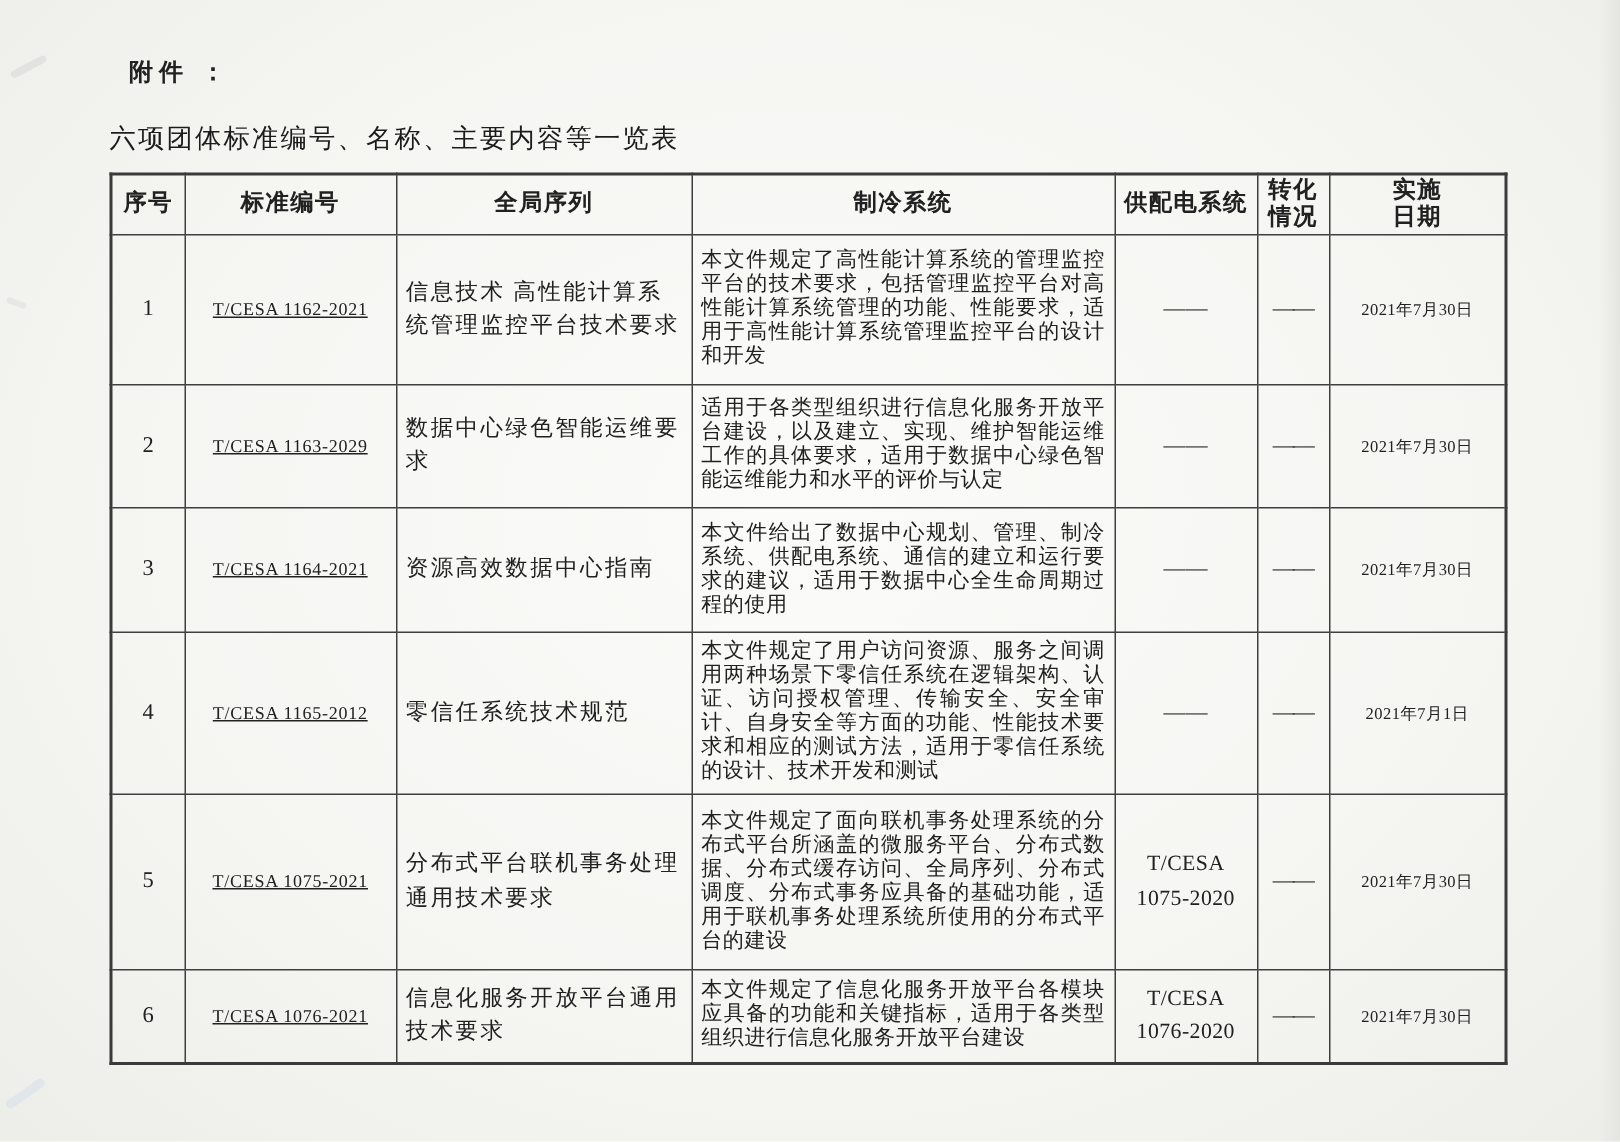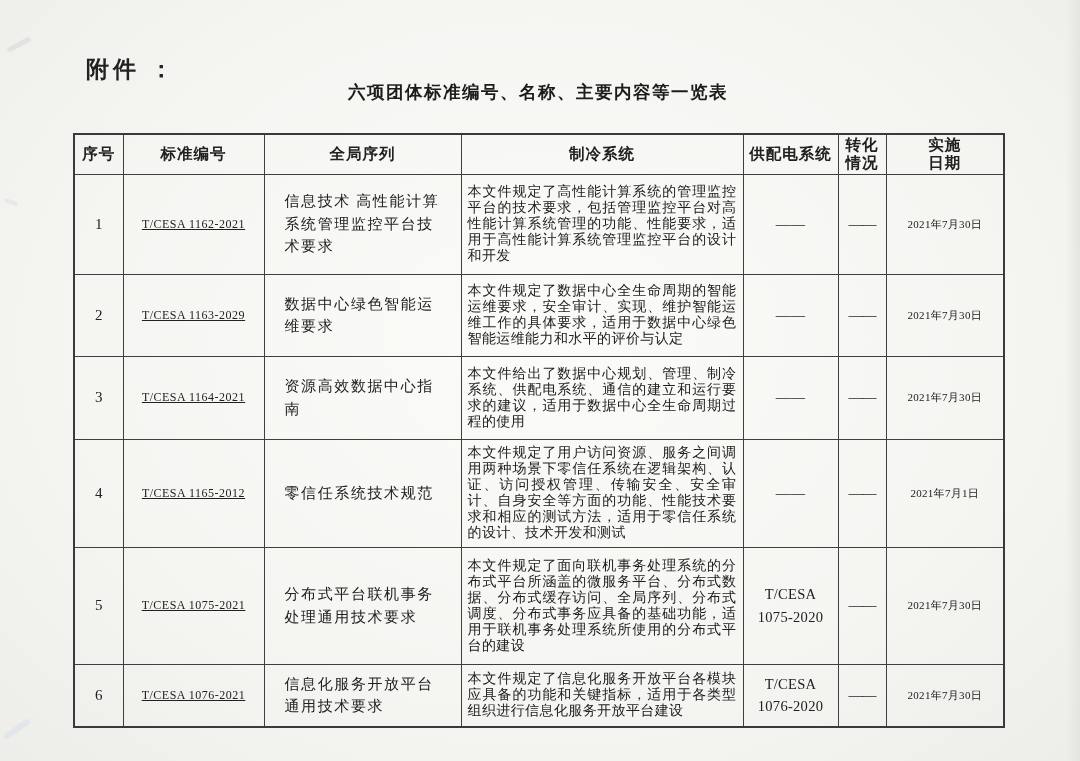--- a/index.html
+++ b/index.html
@@ -5,29 +5,29 @@
   html,body{margin:0;padding:0;}
   body{
     width:1080px;height:761px;position:relative;overflow:hidden;
     background:
       radial-gradient(ellipse at 50% 45%, #fbfbf9 0%, #f5f5f2 60%, #ededE9 100%);
     font-family:"Liberation Serif","DejaVu Serif",serif;
     color:#1f1f1f;
     -webkit-font-smoothing:antialiased;
   }
   .attachment{
-    position:absolute;left:86px;top:54px;
-    font-size:23px;font-weight:700;letter-spacing:4px;color:#222;
+    position:absolute;left:86px;top:38px;
+    font-size:16px;font-weight:700;letter-spacing:4px;color:#222;
   }
   .doc-title{
     position:absolute;left:73px;top:80px;width:930px;
-    text-align:center;font-size:17.5px;font-weight:700;letter-spacing:1.5px;color:#1c1c1c;
+    font-size:17.5px;font-weight:400;letter-spacing:1.5px;color:#1c1c1c;
   }
   table.std-table{
-    position:absolute;left:73px;top:133px;width:930px;
+    position:absolute;left:73px;top:115px;width:930px;
     border-collapse:collapse;table-layout:fixed;
     border:2px solid #3a3a3a;
   }
   .std-table th,.std-table td{
     border:1.4px solid #3f3f3f;
     box-sizing:border-box;
     vertical-align:middle;
     color:#212121;
     overflow:hidden;
   }
@@ -37,21 +37,21 @@
     letter-spacing:1px;white-space:pre-line;line-height:1.15;
   }
   tbody tr:nth-child(1){height:100px;}
   tbody tr:nth-child(2){height:82px;}
   tbody tr:nth-child(3){height:83px;}
   tbody tr:nth-child(4){height:108px;}
   tbody tr:nth-child(5){height:117px;}
   tbody tr:nth-child(6){height:63px;}
   td.c-seq{ text-align:center;font-size:15px; }
   td.c-code{ text-align:center;font-size:12px;letter-spacing:.5px;white-space:nowrap;text-decoration:underline; }
-  td.c-name{ padding:2px 20px;font-size:15px;line-height:1.5;letter-spacing:1.6px;text-align:left; }
+  td.c-name{ padding:2px 6px;font-size:15px;line-height:1.5;letter-spacing:1.6px;text-align:left; }
   td.c-content{
     padding:2px 6px;font-size:14px;line-height:16px;
     text-align:justify;text-justify:inter-character;letter-spacing:.4px;
   }
   td.c-replaces{ text-align:center;font-size:14.5px;white-space:pre-line;line-height:1.55;letter-spacing:.3px; }
   td.c-conv{ text-align:center;font-size:14.5px; }
   td.c-date{ text-align:center;font-size:11px;letter-spacing:.3px;white-space:nowrap; }
   .dash{ letter-spacing:-1px; }
   
   .artifact{ position:absolute;pointer-events:none; }
@@ -101,21 +101,21 @@
       <td class="c-name">信息技术 高性能计算系统管理监控平台技术要求</td>
       <td class="c-content">本文件规定了高性能计算系统的管理监控平台的技术要求，包括管理监控平台对高性能计算系统管理的功能、性能要求，适用于高性能计算系统管理监控平台的设计和开发</td>
       <td class="c-replaces dash">——</td>
       <td class="c-conv dash">——</td>
       <td class="c-date">2021年7月30日</td>
     </tr>
     <tr>
       <td class="c-seq">2</td>
       <td class="c-code">T/CESA 1163-2029</td>
       <td class="c-name">数据中心绿色智能运维要求</td>
-      <td class="c-content">本文件规定了数据中心全生命周期的智能运维要求，安全审计、实现、维护智能运维工作的具体要求，适用于数据中心绿色智能运维能力和水平的评价与认定</td>
+      <td class="c-content">适用于各类型组织进行信息化服务开放平台建设，以及建立、实现、维护智能运维工作的具体要求，适用于数据中心绿色智能运维能力和水平的评价与认定</td>
       <td class="c-replaces dash">——</td>
       <td class="c-conv dash">——</td>
       <td class="c-date">2021年7月30日</td>
     </tr>
     <tr>
       <td class="c-seq">3</td>
       <td class="c-code">T/CESA 1164-2021</td>
       <td class="c-name">资源高效数据中心指南</td>
       <td class="c-content">本文件给出了数据中心规划、管理、制冷系统、供配电系统、通信的建立和运行要求的建议，适用于数据中心全生命周期过程的使用</td>
       <td class="c-replaces dash">——</td>

